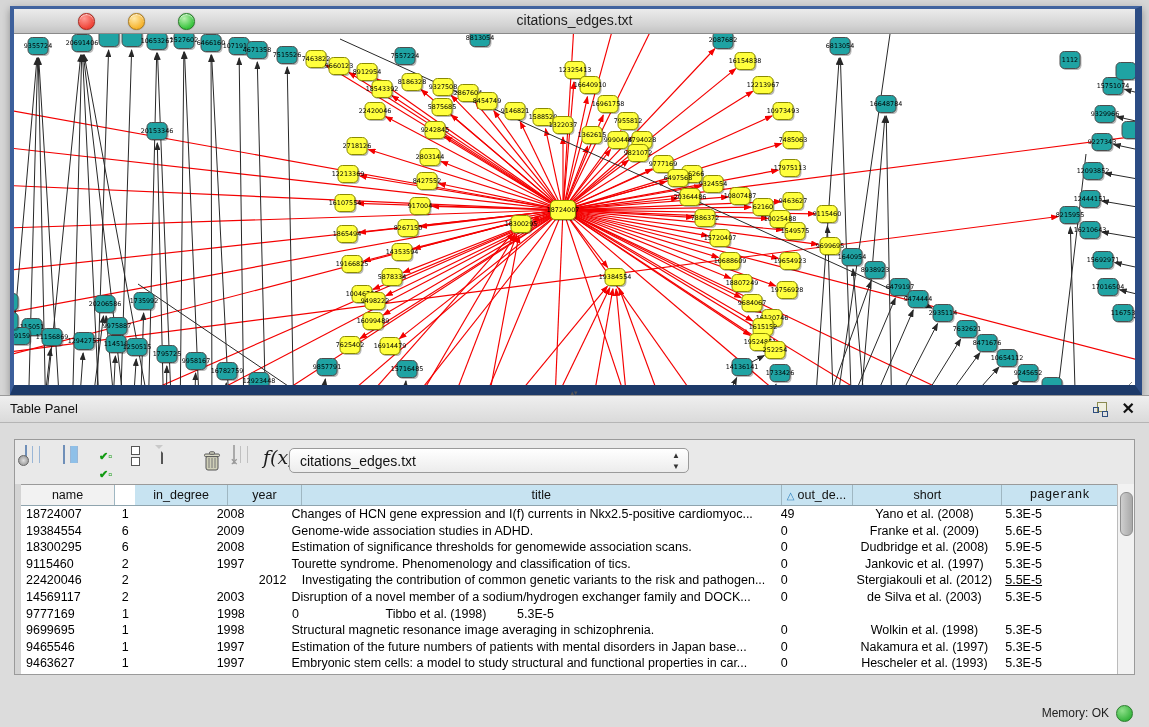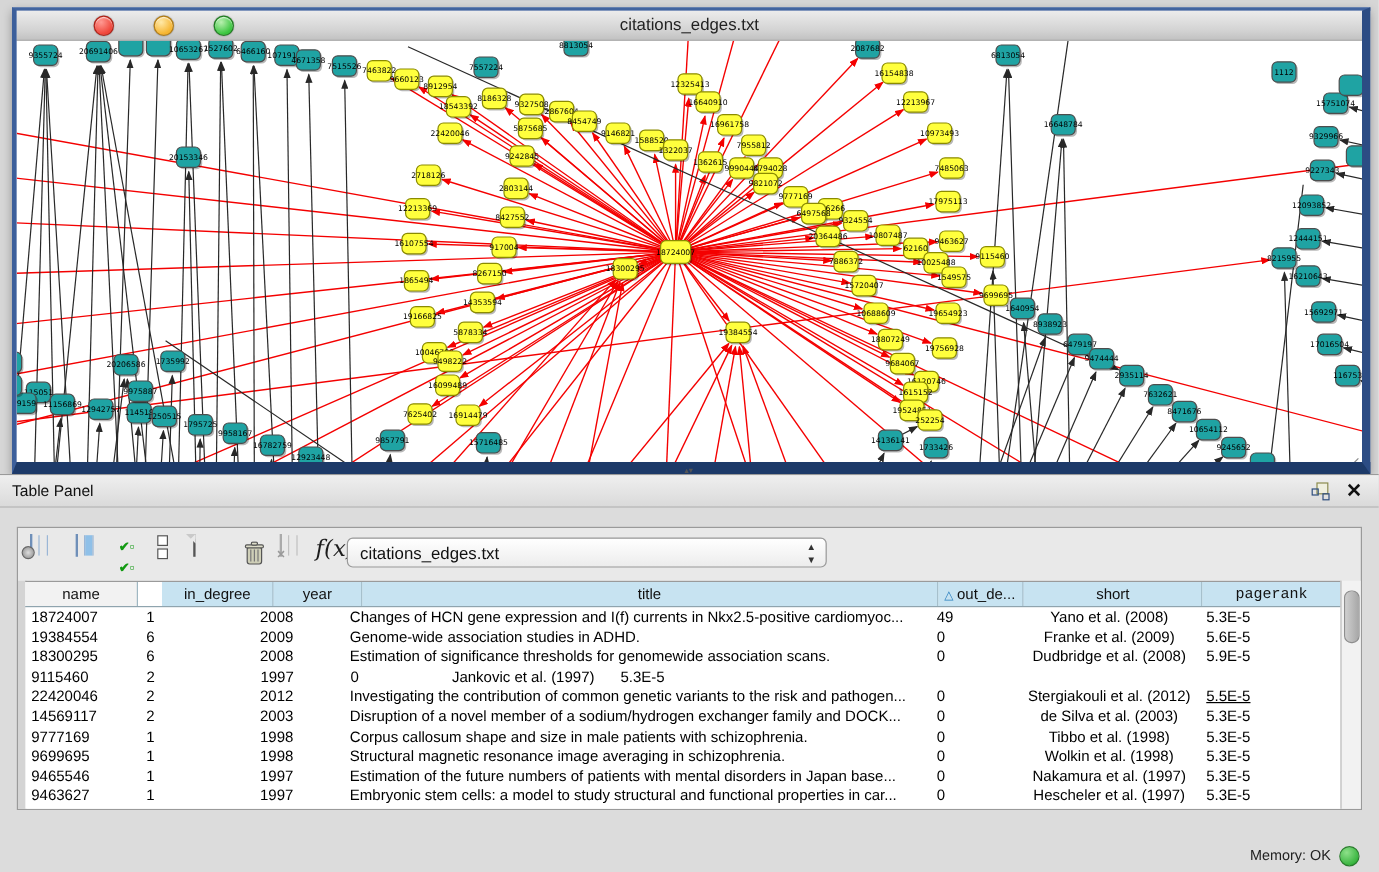--- a/index.html
+++ b/index.html
@@ -754,47 +754,47 @@
             <div class="dcell" style="width: 75px;">2008</div>
             <div class="dcell" style="width: 490px;">Estimation of significance thresholds for genomewide association scans.</div>
             <div class="dcell" style="width: 73px;">0</div>
             <div class="dcell center" style="width: 152px;">Dudbridge et al. (2008)</div>
             <div class="dcell" style="width: 118px;">5.9E-5</div>
           </div>
           <div class="drow">
             <div class="dcell" style="width: 96px;">9115460</div>
             <div class="dcell" style="width: 95px;">2</div>
             <div class="dcell" style="width: 75px;">1997</div>
+            <div class="dcell" style="width: 490px;">Tourette syndrome. Phenomenology and classification of tics.</div>
             <div class="dcell" style="width: 73px;">0</div>
             <div class="dcell center" style="width: 152px;">Jankovic et al. (1997)</div>
             <div class="dcell" style="width: 118px;">5.3E-5</div>
           </div>
           <div class="drow">
             <div class="dcell" style="width: 96px;">22420046</div>
             <div class="dcell" style="width: 95px;">2</div>
-            <div class="dcell" style="width: 75px;">2012</div>
-            <div class="dcell" style="width: 490px;">Investigating the contribution of common genetic variants to the risk and pathogen...</div>
+            <div class="dcell" style="width: 75px; text-align: right;">2012</div>
+            <div class="dcell" style="width: 490px; text-align: center;">Investigating the contribution of common genetic variants to the risk and pathogen...</div>
             <div class="dcell" style="width: 73px;">0</div>
             <div class="dcell center" style="width: 152px;">Stergiakouli et al. (2012)</div>
             <div class="dcell" style="width: 118px; text-decoration: underline;">5.5E-5</div>
           </div>
           <div class="drow">
             <div class="dcell" style="width: 96px;">14569117</div>
             <div class="dcell" style="width: 95px;">2</div>
             <div class="dcell" style="width: 75px;">2003</div>
             <div class="dcell" style="width: 490px;">Disruption of a novel member of a sodium/hydrogen exchanger family and DOCK...</div>
             <div class="dcell" style="width: 73px;">0</div>
             <div class="dcell center" style="width: 152px;">de Silva et al. (2003)</div>
             <div class="dcell" style="width: 118px;">5.3E-5</div>
           </div>
           <div class="drow">
             <div class="dcell" style="width: 96px;">9777169</div>
             <div class="dcell" style="width: 95px;">1</div>
             <div class="dcell" style="width: 75px;">1998</div>
-            <div class="dcell" style="width: 490px;">Corpus callosum shape and size in male patients with schizophrenia.</div>
             <div class="dcell" style="width: 73px;">0</div>
             <div class="dcell center" style="width: 152px;">Tibbo et al. (1998)</div>
             <div class="dcell" style="width: 118px;">5.3E-5</div>
           </div>
           <div class="drow">
             <div class="dcell" style="width: 96px;">9699695</div>
             <div class="dcell" style="width: 95px;">1</div>
             <div class="dcell" style="width: 75px;">1998</div>
             <div class="dcell" style="width: 490px;">Structural magnetic resonance image averaging in schizophrenia.</div>
             <div class="dcell" style="width: 73px;">0</div>
@@ -809,21 +809,21 @@
             <div class="dcell" style="width: 73px;">0</div>
             <div class="dcell center" style="width: 152px;">Nakamura et al. (1997)</div>
             <div class="dcell" style="width: 118px;">5.3E-5</div>
           </div>
           <div class="drow">
             <div class="dcell" style="width: 96px;">9463627</div>
             <div class="dcell" style="width: 95px;">1</div>
             <div class="dcell" style="width: 75px;">1997</div>
             <div class="dcell" style="width: 490px;">Embryonic stem cells: a model to study structural and functional properties in car...</div>
             <div class="dcell" style="width: 73px;">0</div>
-            <div class="dcell center" style="width: 152px;">Hescheler et al. (1997)</div>
+            <div class="dcell center" style="width: 152px;">Hescheler et al. (1993)</div>
             <div class="dcell" style="width: 118px;">5.3E-5</div>
           </div>
         </div>
     </div>
     <div class="vscroll">
       <div class="vthumb"></div>
     </div>
   </div>
 
 

